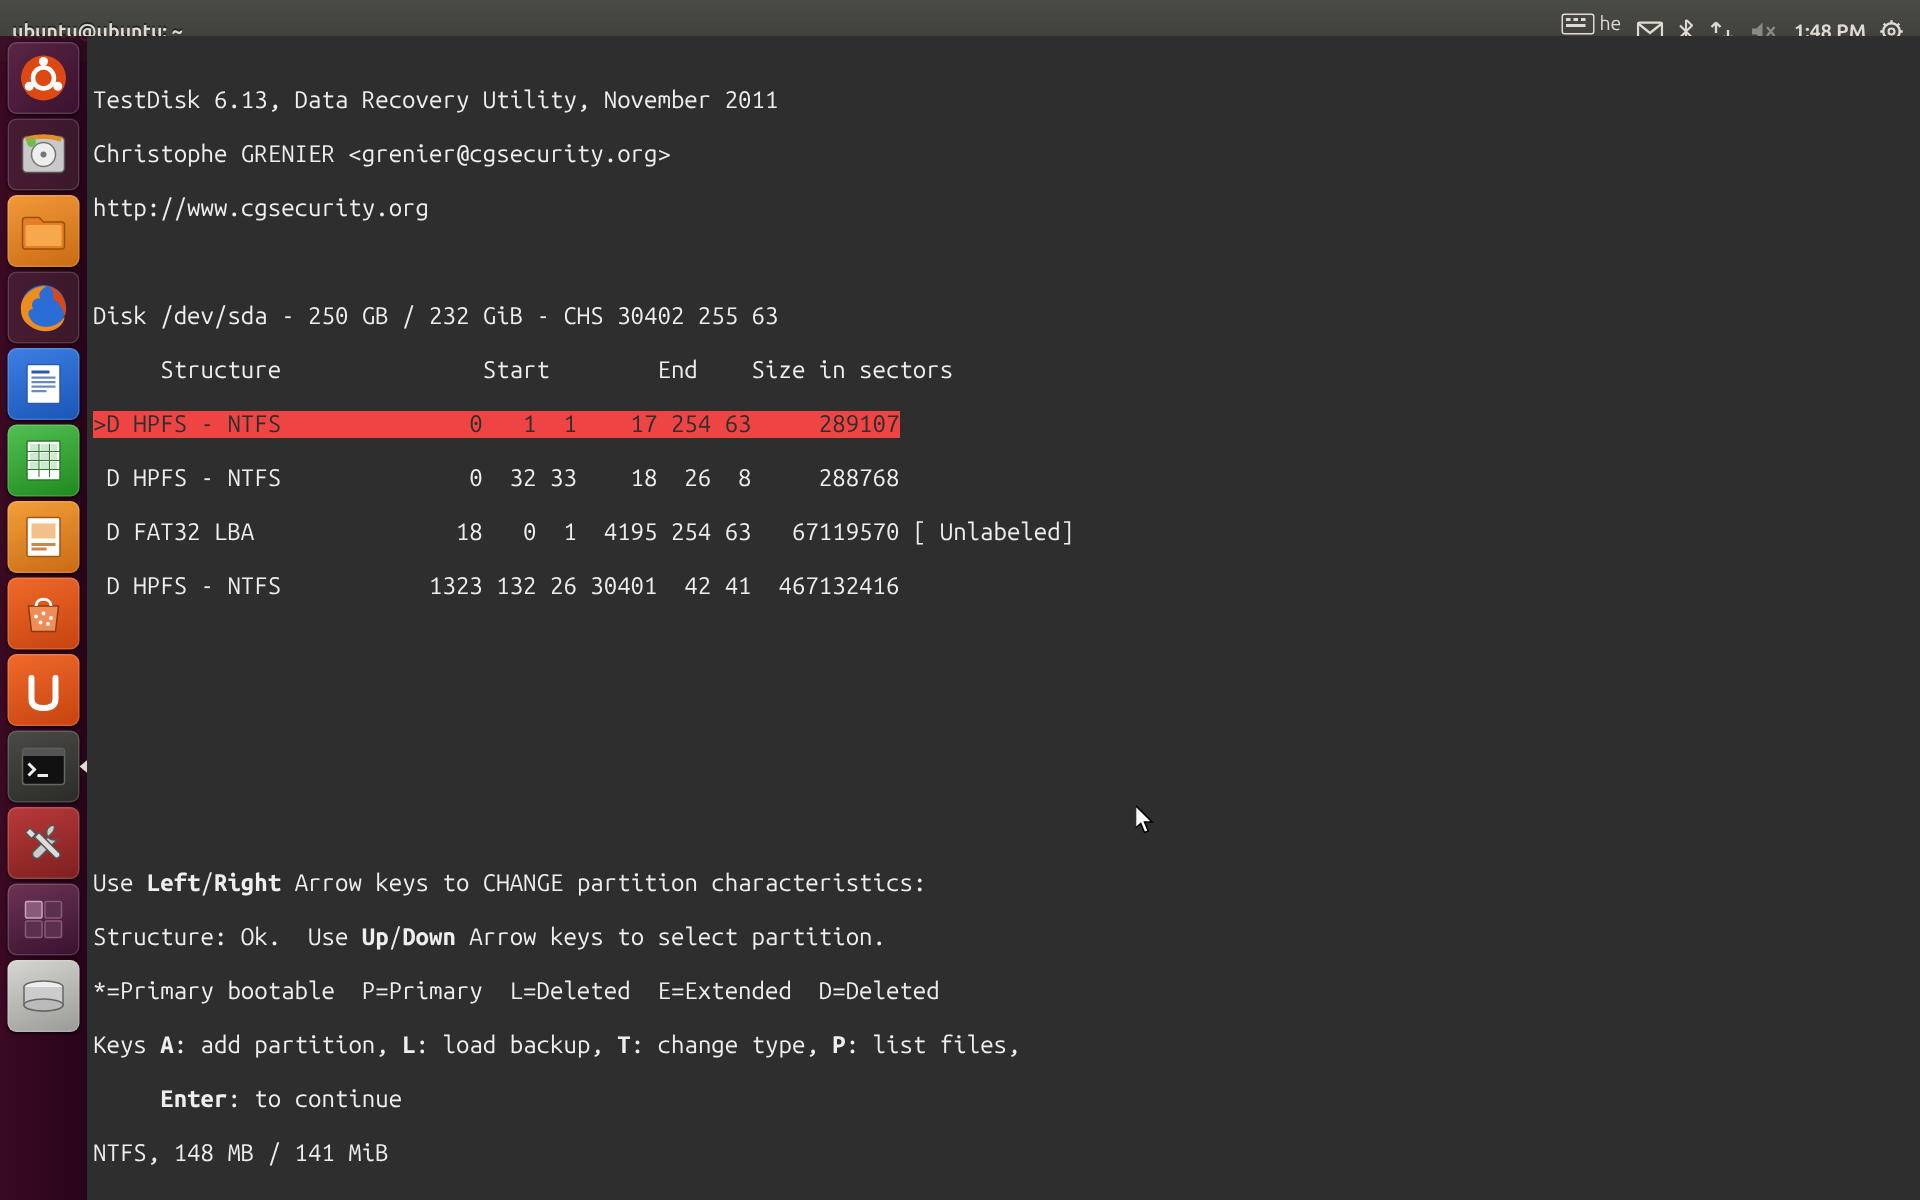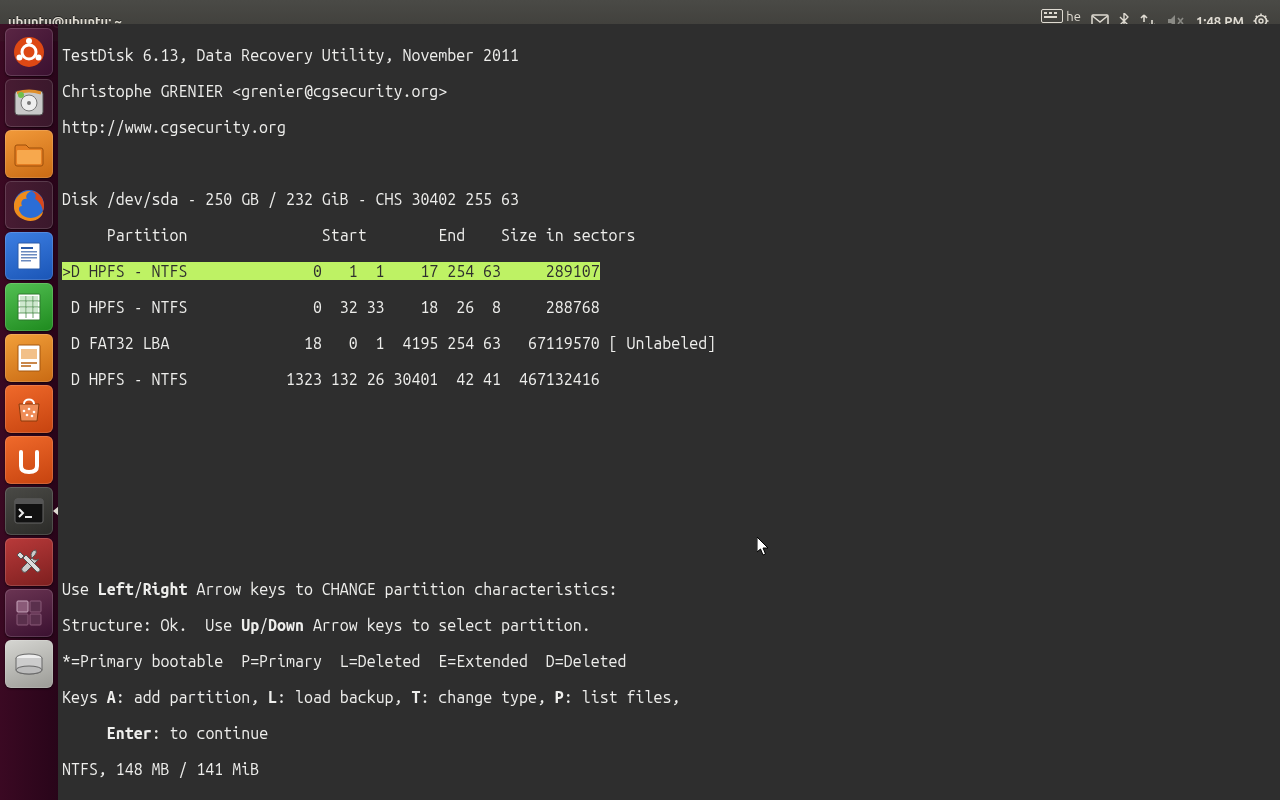--- a/index.html
+++ b/index.html
@@ -94,26 +94,26 @@
 
   
   .terminal {
     position: absolute;
     top: 24px; left: 58px; right: 0; bottom: 0;
     background: #2e2e2e;
     color: #eeeeec;
     font-family: "Ubuntu Mono","DejaVu Sans Mono","Menlo","Consolas",monospace;
     font-size: 16px;
     line-height: 18px;
-    padding: 4px 4px;
+    padding: 16px 4px;
     white-space: pre;
     box-sizing: border-box;
   }
   .terminal .line { height: 18px; }
-  .inv { background: #bef264; color: #2e2e2e; }
+  .inv { background: #ef4444; color: #2e2e2e; }
   .b { font-weight: bold; }
 
   .cursor {
     position: absolute;
     width: 14px; height: 22px;
     pointer-events: none;
   }
 </style>
 </head>
 <body>
@@ -297,21 +297,21 @@
 </div>
 
 <div class="desktop"></div>
 
 <div class="terminal">
 <div class="line">TestDisk 6.13, Data Recovery Utility, November 2011</div>
 <div class="line">Christophe GRENIER &lt;grenier@cgsecurity.org&gt;</div>
 <div class="line">http://www.cgsecurity.org</div>
 <div class="line"> </div>
 <div class="line">Disk /dev/sda - 250 GB / 232 GiB - CHS 30402 255 63</div>
-<div class="line">     Partition               Start        End    Size in sectors</div>
+<div class="line">     Structure               Start        End    Size in sectors</div>
 <div class="line"><span class="inv">&gt;D HPFS - NTFS              0   1  1    17 254 63     289107</span></div>
 <div class="line"> D HPFS - NTFS              0  32 33    18  26  8     288768</div>
 <div class="line"> D FAT32 LBA               18   0  1  4195 254 63   67119570 [ Unlabeled]</div>
 <div class="line"> D HPFS - NTFS           1323 132 26 30401  42 41  467132416</div>
 
 <div style="position:absolute; left:4px; right:4px; bottom:4px;">
 <div class="line"><span>Use </span><span class="b">Left</span><span>/</span><span class="b">Right</span><span> Arrow keys to CHANGE partition characteristics:</span></div>
 <div class="line"><span>Structure: Ok.  Use </span><span class="b">Up</span><span>/</span><span class="b">Down</span><span> Arrow keys to select partition.</span></div>
 <div class="line">*=Primary bootable  P=Primary  L=Deleted  E=Extended  D=Deleted</div>
 <div class="line"><span>Keys </span><span class="b">A</span><span>: add partition, </span><span class="b">L</span><span>: load backup, </span><span class="b">T</span><span>: change type, </span><span class="b">P</span><span>: list files,</span></div>

